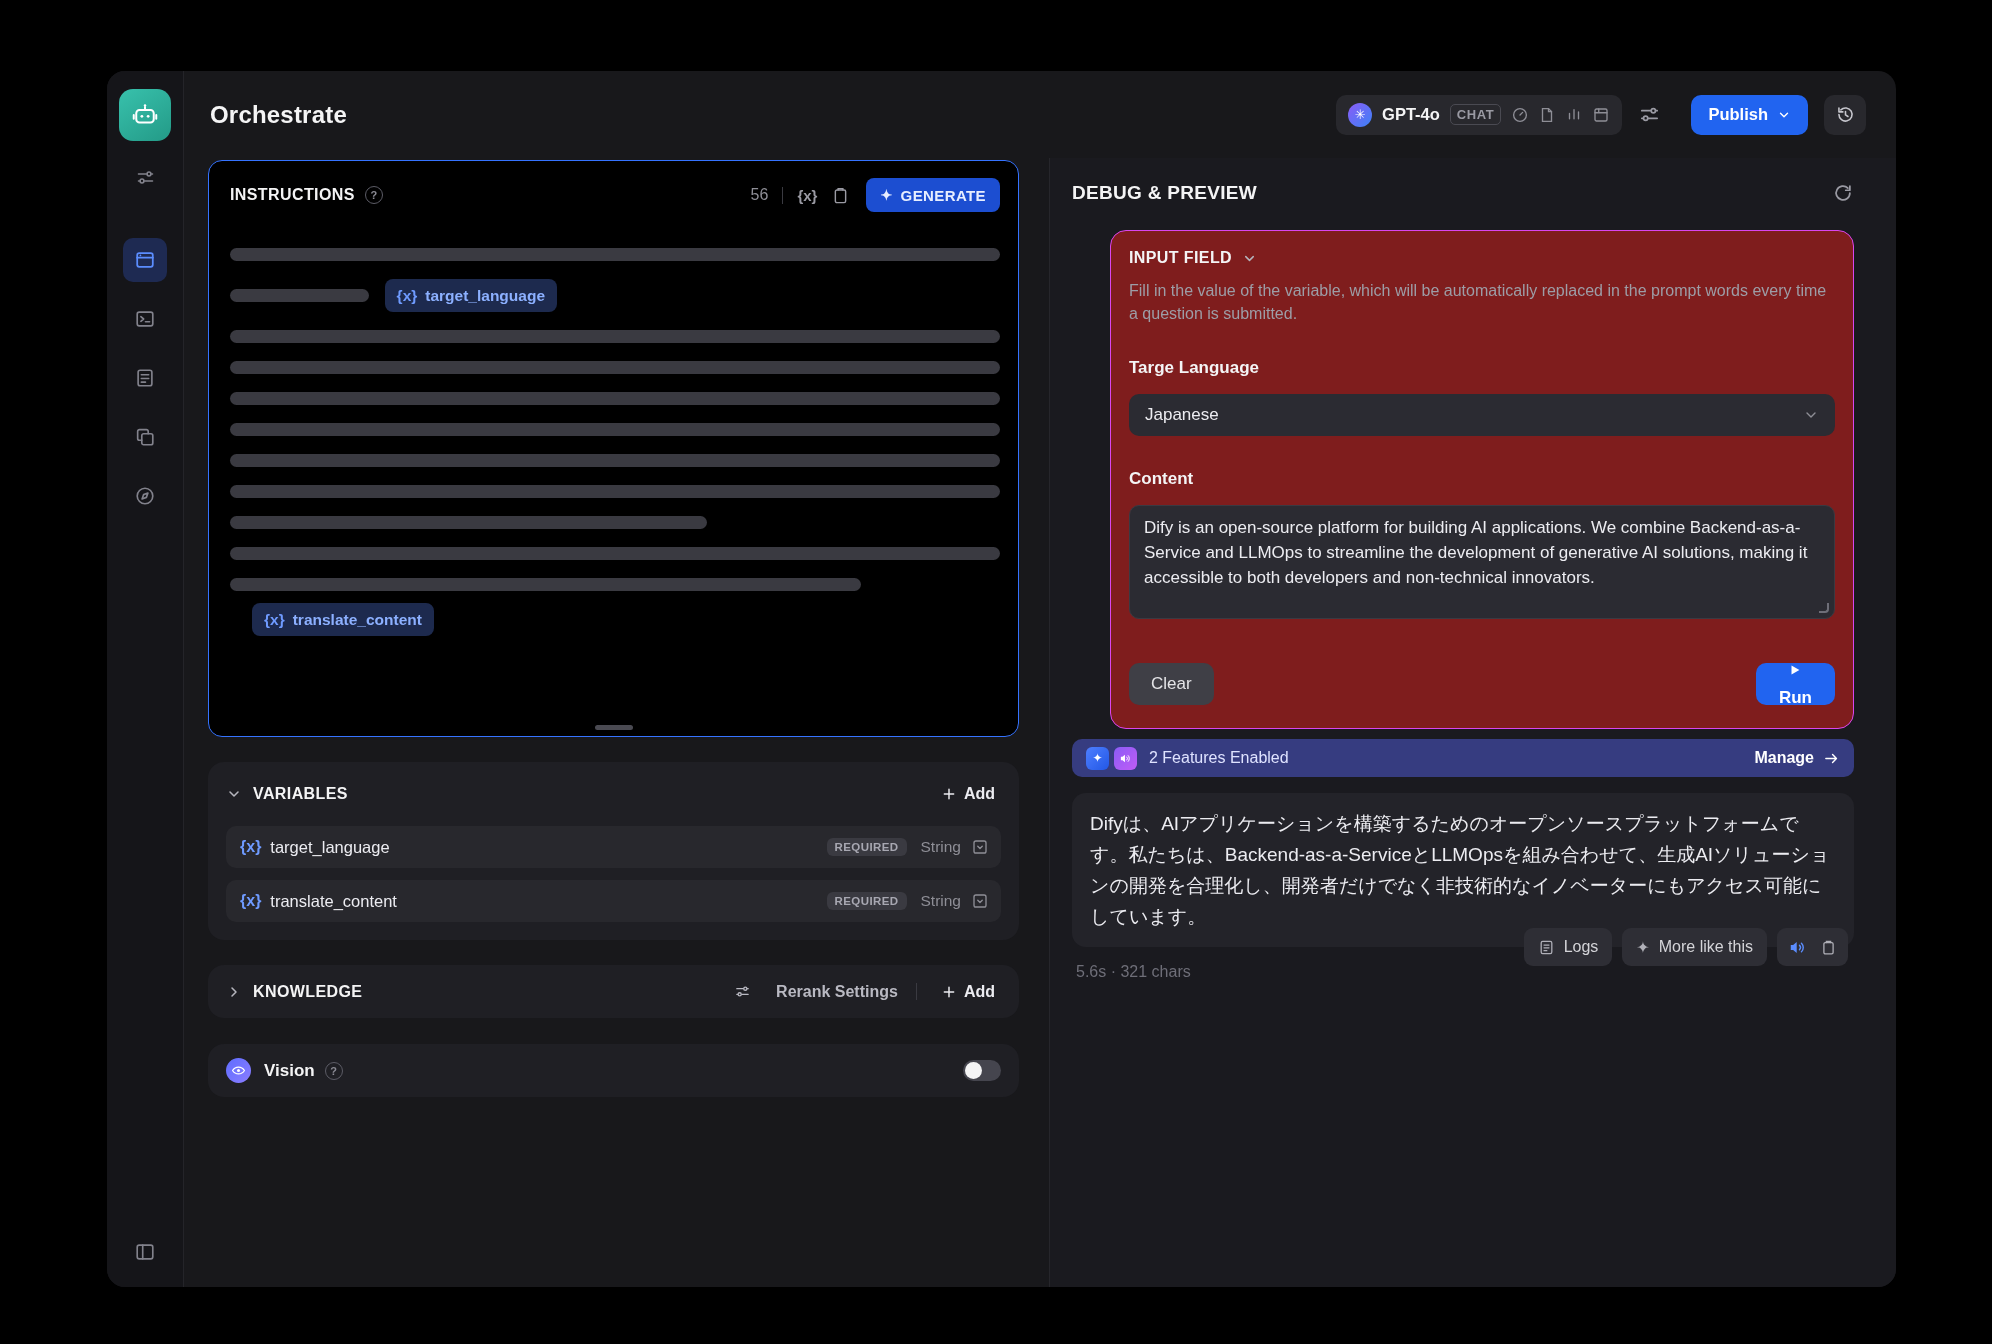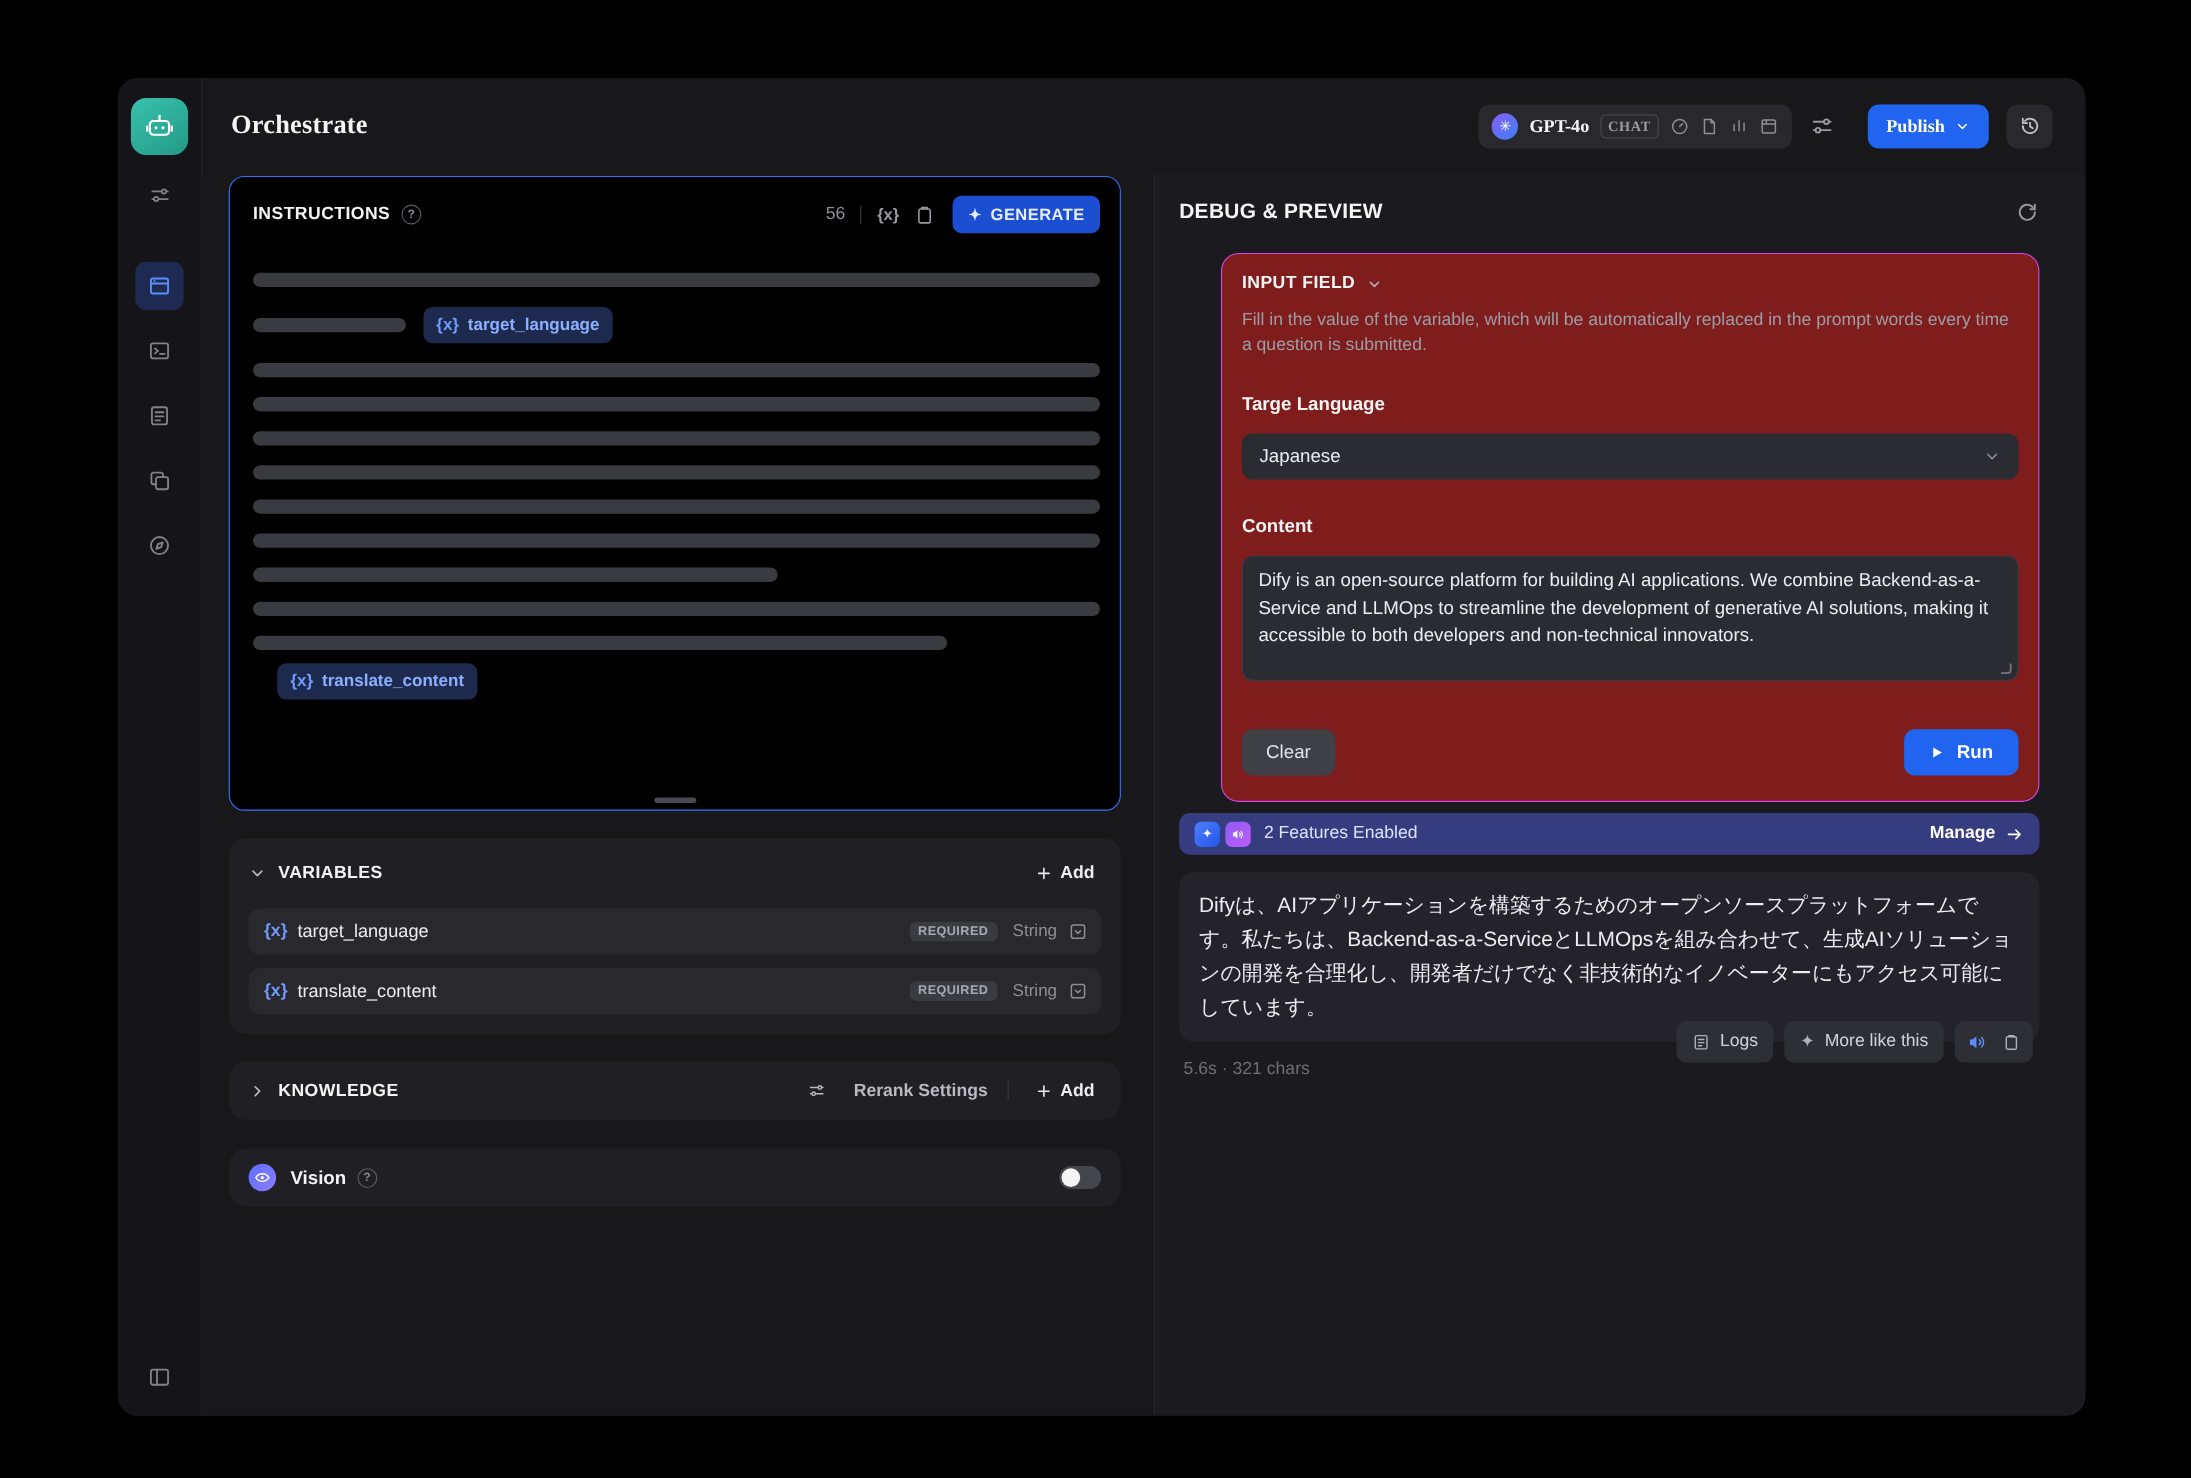--- a/index.html
+++ b/index.html
@@ -15,21 +15,21 @@
   .app-logo{width:52px;height:52px;border-radius:14px;background:linear-gradient(145deg,#38c1ac,#239a87);
     display:grid;place-items:center;cursor:pointer;}
   .side-tool{margin-top:26px;color:#82828c;cursor:pointer;}
   .side-nav{margin-top:50px;display:flex;flex-direction:column;gap:15px;align-items:center;}
   .side-item{width:44px;height:44px;border-radius:10px;display:grid;place-items:center;color:#82828c;cursor:pointer;}
   .side-item.active{background:#1e2a52;color:#5b8dff;}
   .side-bottom{margin-top:auto;color:#82828c;cursor:pointer;}
 
   
   .main{flex:1;display:flex;flex-direction:column;min-width:0;}
-  header{height:87px;display:flex;align-items:center;padding:0 30px 0 26px;flex:none;font-family:Liberation Serif, serif;}
+  header{height:87px;display:flex;align-items:center;padding:0 30px 0 26px;flex:none;}
   h1{margin:0;font-size:24px;font-weight:700;letter-spacing:.2px;}
   .header-right{margin-left:auto;display:flex;align-items:center;gap:16px;}
   .model-pill{height:40px;background:#28282d;border-radius:10px;display:flex;align-items:center;
     gap:10px;padding:0 12px;cursor:pointer;}
   .model-logo{width:24px;height:24px;border-radius:50%;background:linear-gradient(135deg,#8b5cf6,#3b82f6);
     display:grid;place-items:center;font-size:13px;color:#fff;}
   .model-name{font-size:16.5px;font-weight:600;}
   .chat-badge{border:1px solid #4a4a52;color:#9a9aa3;font-size:13px;font-weight:700;letter-spacing:.6px;
     padding:2px 6px;border-radius:5px;}
   .mini-icons{display:flex;gap:9px;color:#8e8e96;align-items:center;}
@@ -113,21 +113,21 @@
   textarea.content{display:block;width:100%;height:114px;background:#2b2b32;border:1px solid #3a3a42;
     border-radius:10px;padding:9px 14px;font-size:17px;line-height:25px;color:#ececf1;resize:none;
     font-family:inherit;outline:none;}
   .ta-corner{position:absolute;right:6px;bottom:6px;width:10px;height:10px;
     border-right:2px solid #6e6e78;border-bottom:2px solid #6e6e78;border-bottom-right-radius:4px;}
   .card-footer{margin-top:44px;display:flex;align-items:center;}
   .clear-btn{height:42px;padding:0 22px;background:#3f3f46;border:none;border-radius:10px;color:#e4e4e7;
     font-size:17px;cursor:pointer;font-family:inherit;}
   .run-btn{margin-left:auto;height:42px;padding:0 23px;background:#2164f0;border:none;border-radius:10px;
     color:#fff;font-size:17px;font-weight:600;display:flex;align-items:center;gap:11px;cursor:pointer;
-    font-family:inherit;}
+    font-family:inherit;flex-direction:column;}
   .features-banner{margin-top:10px;height:38px;background:#363c80;border-radius:10px;display:flex;
     align-items:center;padding:0 14px;flex:none;}
   .feat-ics{display:flex;align-items:center;}
   .feat-ic{width:23px;height:23px;border-radius:6px;display:grid;place-items:center;color:#fff;flex:none;}
   .feat-ic.f1{background:linear-gradient(135deg,#4e7fff,#2257e6);font-size:12px;}
   .feat-ic.f2{background:linear-gradient(135deg,#8b5cf6,#c05cf6);margin-left:5px;}
   .feat-text{margin-left:12px;color:#dfe3ff;font-size:16px;}
   .manage{margin-left:auto;display:flex;align-items:center;gap:9px;color:#fff;font-size:16px;
     font-weight:600;cursor:pointer;}
   .out-label-row{margin-top:34px;display:flex;align-items:center;gap:16px;flex:none;}

